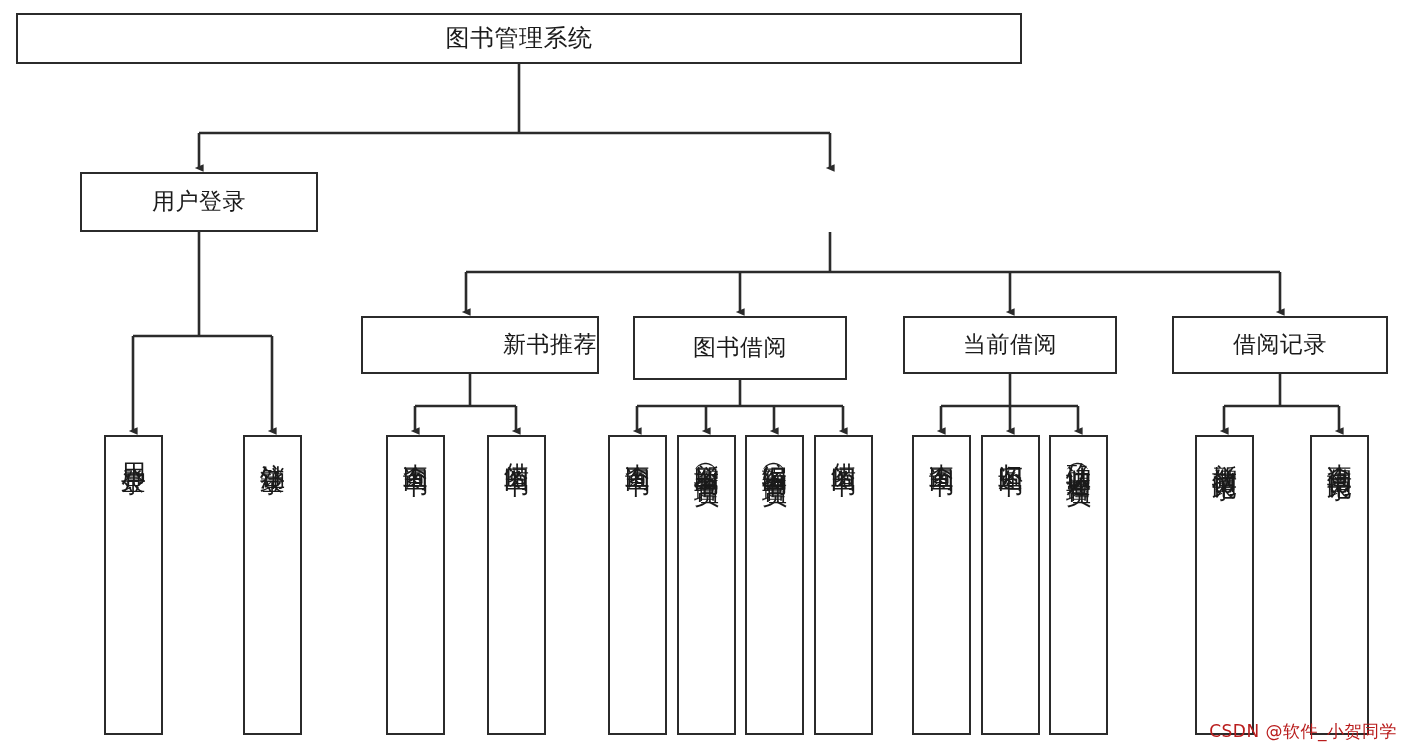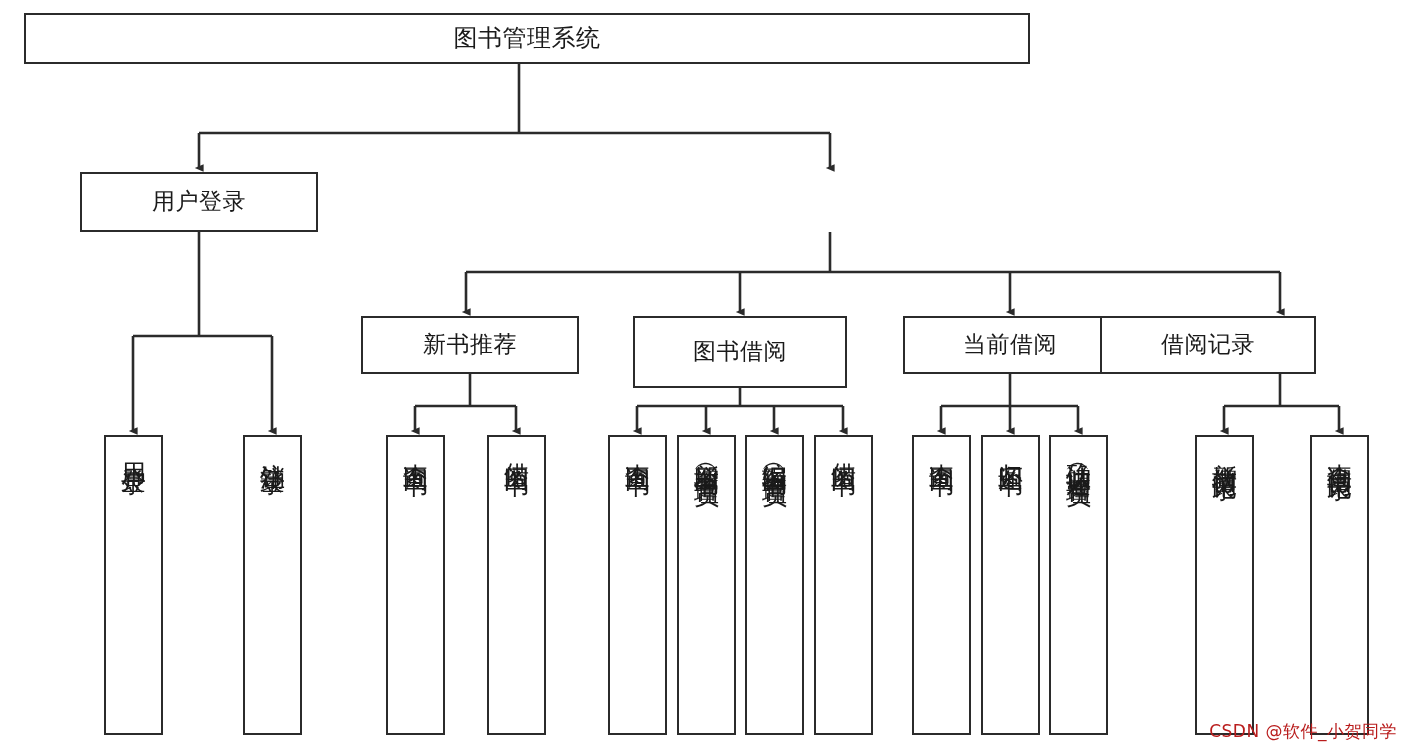--- a/index.html
+++ b/index.html
@@ -123,38 +123,38 @@
       <path d="M1010,406 L1010,431" marker-end="url(#arrowhead)"></path>
       <path d="M1078,406 L1078,431" marker-end="url(#arrowhead)"></path>
 
       <path d="M1280,374 L1280,406"></path>
       <path d="M1224,406 L1339,406"></path>
       <path d="M1224,406 L1224,431" marker-end="url(#arrowhead)"></path>
       <path d="M1339,406 L1339,431" marker-end="url(#arrowhead)"></path>
     </g>
   </svg>
 
-  <div class="node horiz root" style="left:24px; top:13px; width:1006px; height:51px;">
+  <div class="node horiz root" style="left:16px; top:13px; width:1006px; height:51px;">
     <span class="node-label">图书管理系统</span>
   </div>
 
   <div class="node horiz" style="left:80px; top:172px; width:238px; height:60px;">
     <span class="node-label">用户登录</span>
   </div>
 
-  <div class="node horiz" style="left:361px; top:316px; width:218px; height:58px;">
+  <div class="node horiz" style="left:361px; top:316px; width:238px; height:58px;justify-content:flex-end;">
     <span class="node-label">新书推荐</span>
   </div>
-  <div class="node horiz" style="left:633px; top:316px; width:214px; height:72px;">
+  <div class="node horiz" style="left:633px; top:316px; width:214px; height:64px;">
     <span class="node-label">图书借阅</span>
   </div>
   <div class="node horiz" style="left:903px; top:316px; width:214px; height:58px;">
     <span class="node-label">当前借阅</span>
   </div>
-  <div class="node horiz" style="left:1100px; top:316px; width:216px; height:58px;">
+  <div class="node horiz" style="left:1172px; top:316px; width:216px; height:58px;">
     <span class="node-label">借阅记录</span>
   </div>
 
   <div class="node vert" style="left:104px; top:435px; width:59px; height:300px;">
     <span class="node-label">用户登录</span>
   </div>
   <div class="node vert" style="left:243px; top:435px; width:59px; height:300px;">
     <span class="node-label">注销登录</span>
   </div>
 

